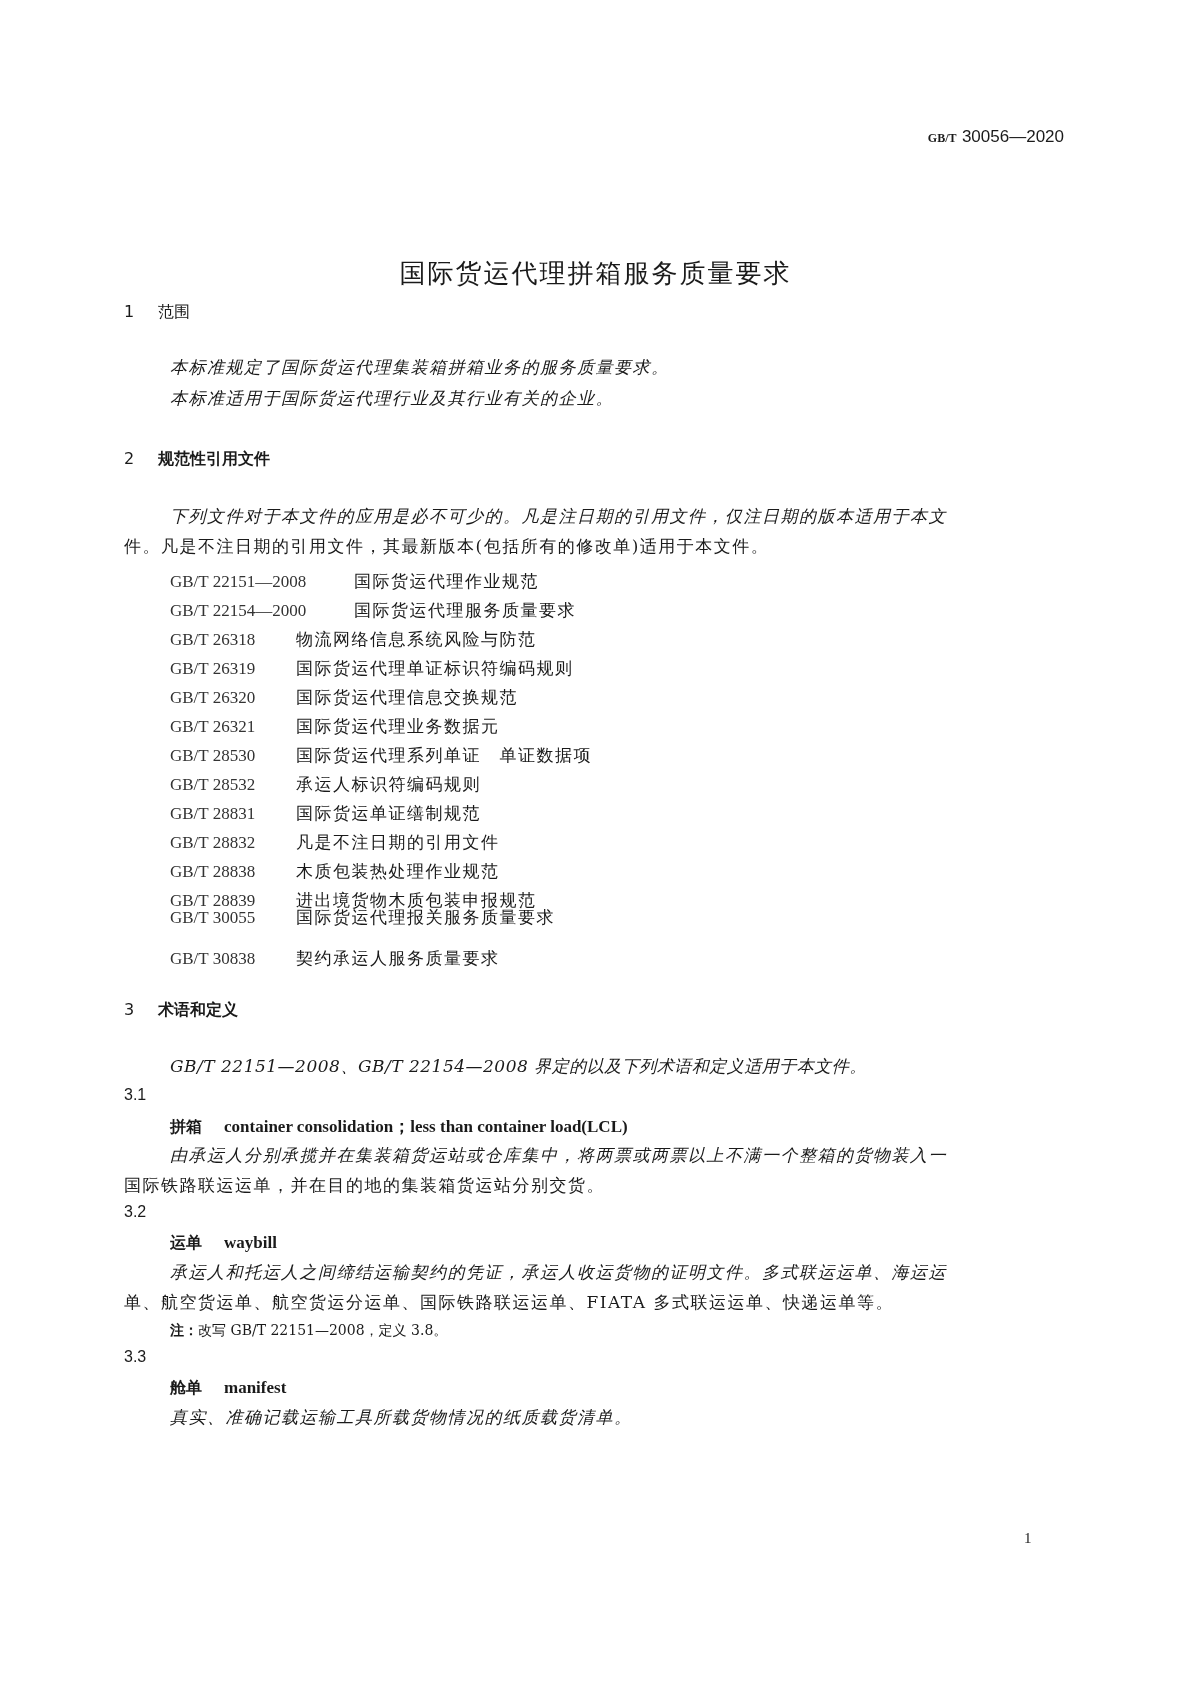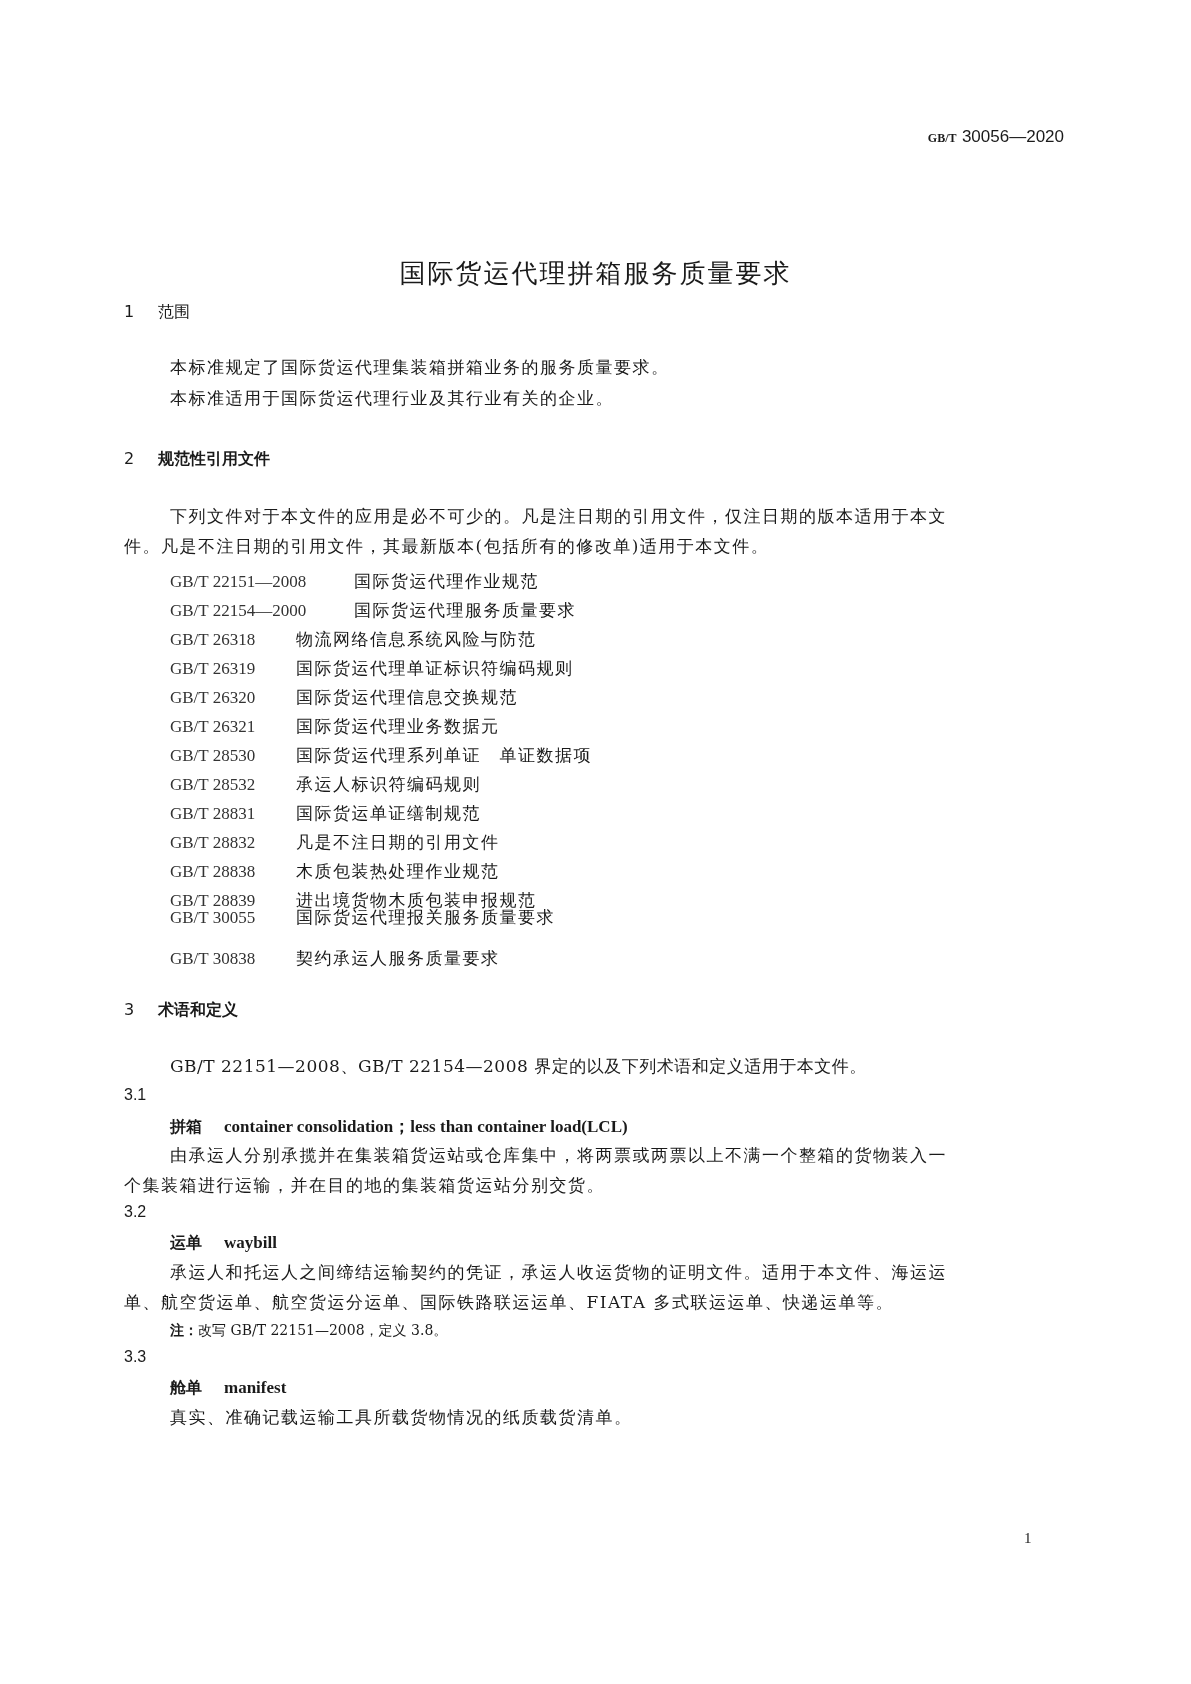--- a/index.html
+++ b/index.html
@@ -8,21 +8,21 @@
   .abs { position: absolute; white-space: nowrap; }
   .doc-code { left: 0; right: 127px; top: 126px; text-align: right; font-size: 17px; }
   .doc-code .gb { font-family: "Liberation Serif", serif; font-weight: bold; font-size: 12px; }
   .doc-code .num { font-family: "Liberation Sans", sans-serif; }
   .title { left: 0; right: 0; top: 240px; text-align: center; font-family: "DejaVu Sans", sans-serif;
            font-size: 26px; letter-spacing: 2px; margin-top: 16px; }
   .h1 { left: 124px; font-family: "DejaVu Sans", sans-serif; font-size: 16px; }
   .h1 .n { display: inline-block; width: 34px; }
   .h1.bold .t { font-weight: bold; }
   .p { font-size: 17px; letter-spacing: 1.5px; }
-  .ind { left: 170px; }
+  .ind { left: 170px; font-style: italic; }
   .full { left: 124px; }
   .ref { left: 170px; font-size: 17px; }
   .ref .code { display: inline-block; font-family: "Liberation Serif", serif; color: #333; margin-top: 8px; }
   .ref .name { letter-spacing: 1.5px; }
   .sub { left: 124px; font-family: "Liberation Sans", sans-serif; font-size: 16px; }
   .term { left: 170px; font-size: 17px; font-weight: bold; }
   .term .zh { font-family: "DejaVu Sans", sans-serif; font-size: 16px; }
   .term .en { font-family: "Liberation Serif", serif; margin-left: 22px; }
   .note { left: 170px; font-size: 14px; }
   .note .lbl { font-weight: bold; font-family: "DejaVu Sans", sans-serif; }
@@ -70,27 +70,27 @@
 <div class="abs h1 bold" style="top:1000px">
   <span class="n">3</span><span class="t">术语和定义</span>
 </div>
 <div class="abs p ind" style="top:1055px;letter-spacing:0.5px">GB/T 22151—2008、GB/T 22154—2008 界定的以及下列术语和定义适用于本文件。</div>
 
 <div class="abs sub" style="top:1086px">3.1</div>
 <div class="abs term" style="top:1115px">
   <span class="zh">拼箱</span><span class="en">container consolidation；less than container load(LCL)</span>
 </div>
 <div class="abs p ind" style="top:1144px">由承运人分别承揽并在集装箱货运站或仓库集中，将两票或两票以上不满一个整箱的货物装入一</div>
-<div class="abs p full" style="top:1174px">个集装箱进行运输，并在目的地的集装箱货运站分别交货。</div>
+<div class="abs p full" style="top:1174px">国际铁路联运运单，并在目的地的集装箱货运站分别交货。</div>
 
 <div class="abs sub" style="top:1203px">3.2</div>
 <div class="abs term" style="top:1232px">
   <span class="zh">运单</span><span class="en">waybill</span>
 </div>
-<div class="abs p ind" style="top:1261px">承运人和托运人之间缔结运输契约的凭证，承运人收运货物的证明文件。适用于本文件、海运运</div>
+<div class="abs p ind" style="top:1261px">承运人和托运人之间缔结运输契约的凭证，承运人收运货物的证明文件。多式联运运单、海运运</div>
 <div class="abs p full" style="top:1291px">单、航空货运单、航空货运分运单、国际铁路联运运单、FIATA 多式联运运单、快递运单等。</div>
 <div class="abs note" style="top:1322px">
   <span class="lbl">注：</span><span>改写 GB/T 22151—2008，定义 3.8。</span>
 </div>
 
 <div class="abs sub" style="top:1348px">3.3</div>
 <div class="abs term" style="top:1377px">
   <span class="zh">舱单</span><span class="en">manifest</span>
 </div>
 <div class="abs p ind" style="top:1406px">真实、准确记载运输工具所载货物情况的纸质载货清单。</div>

